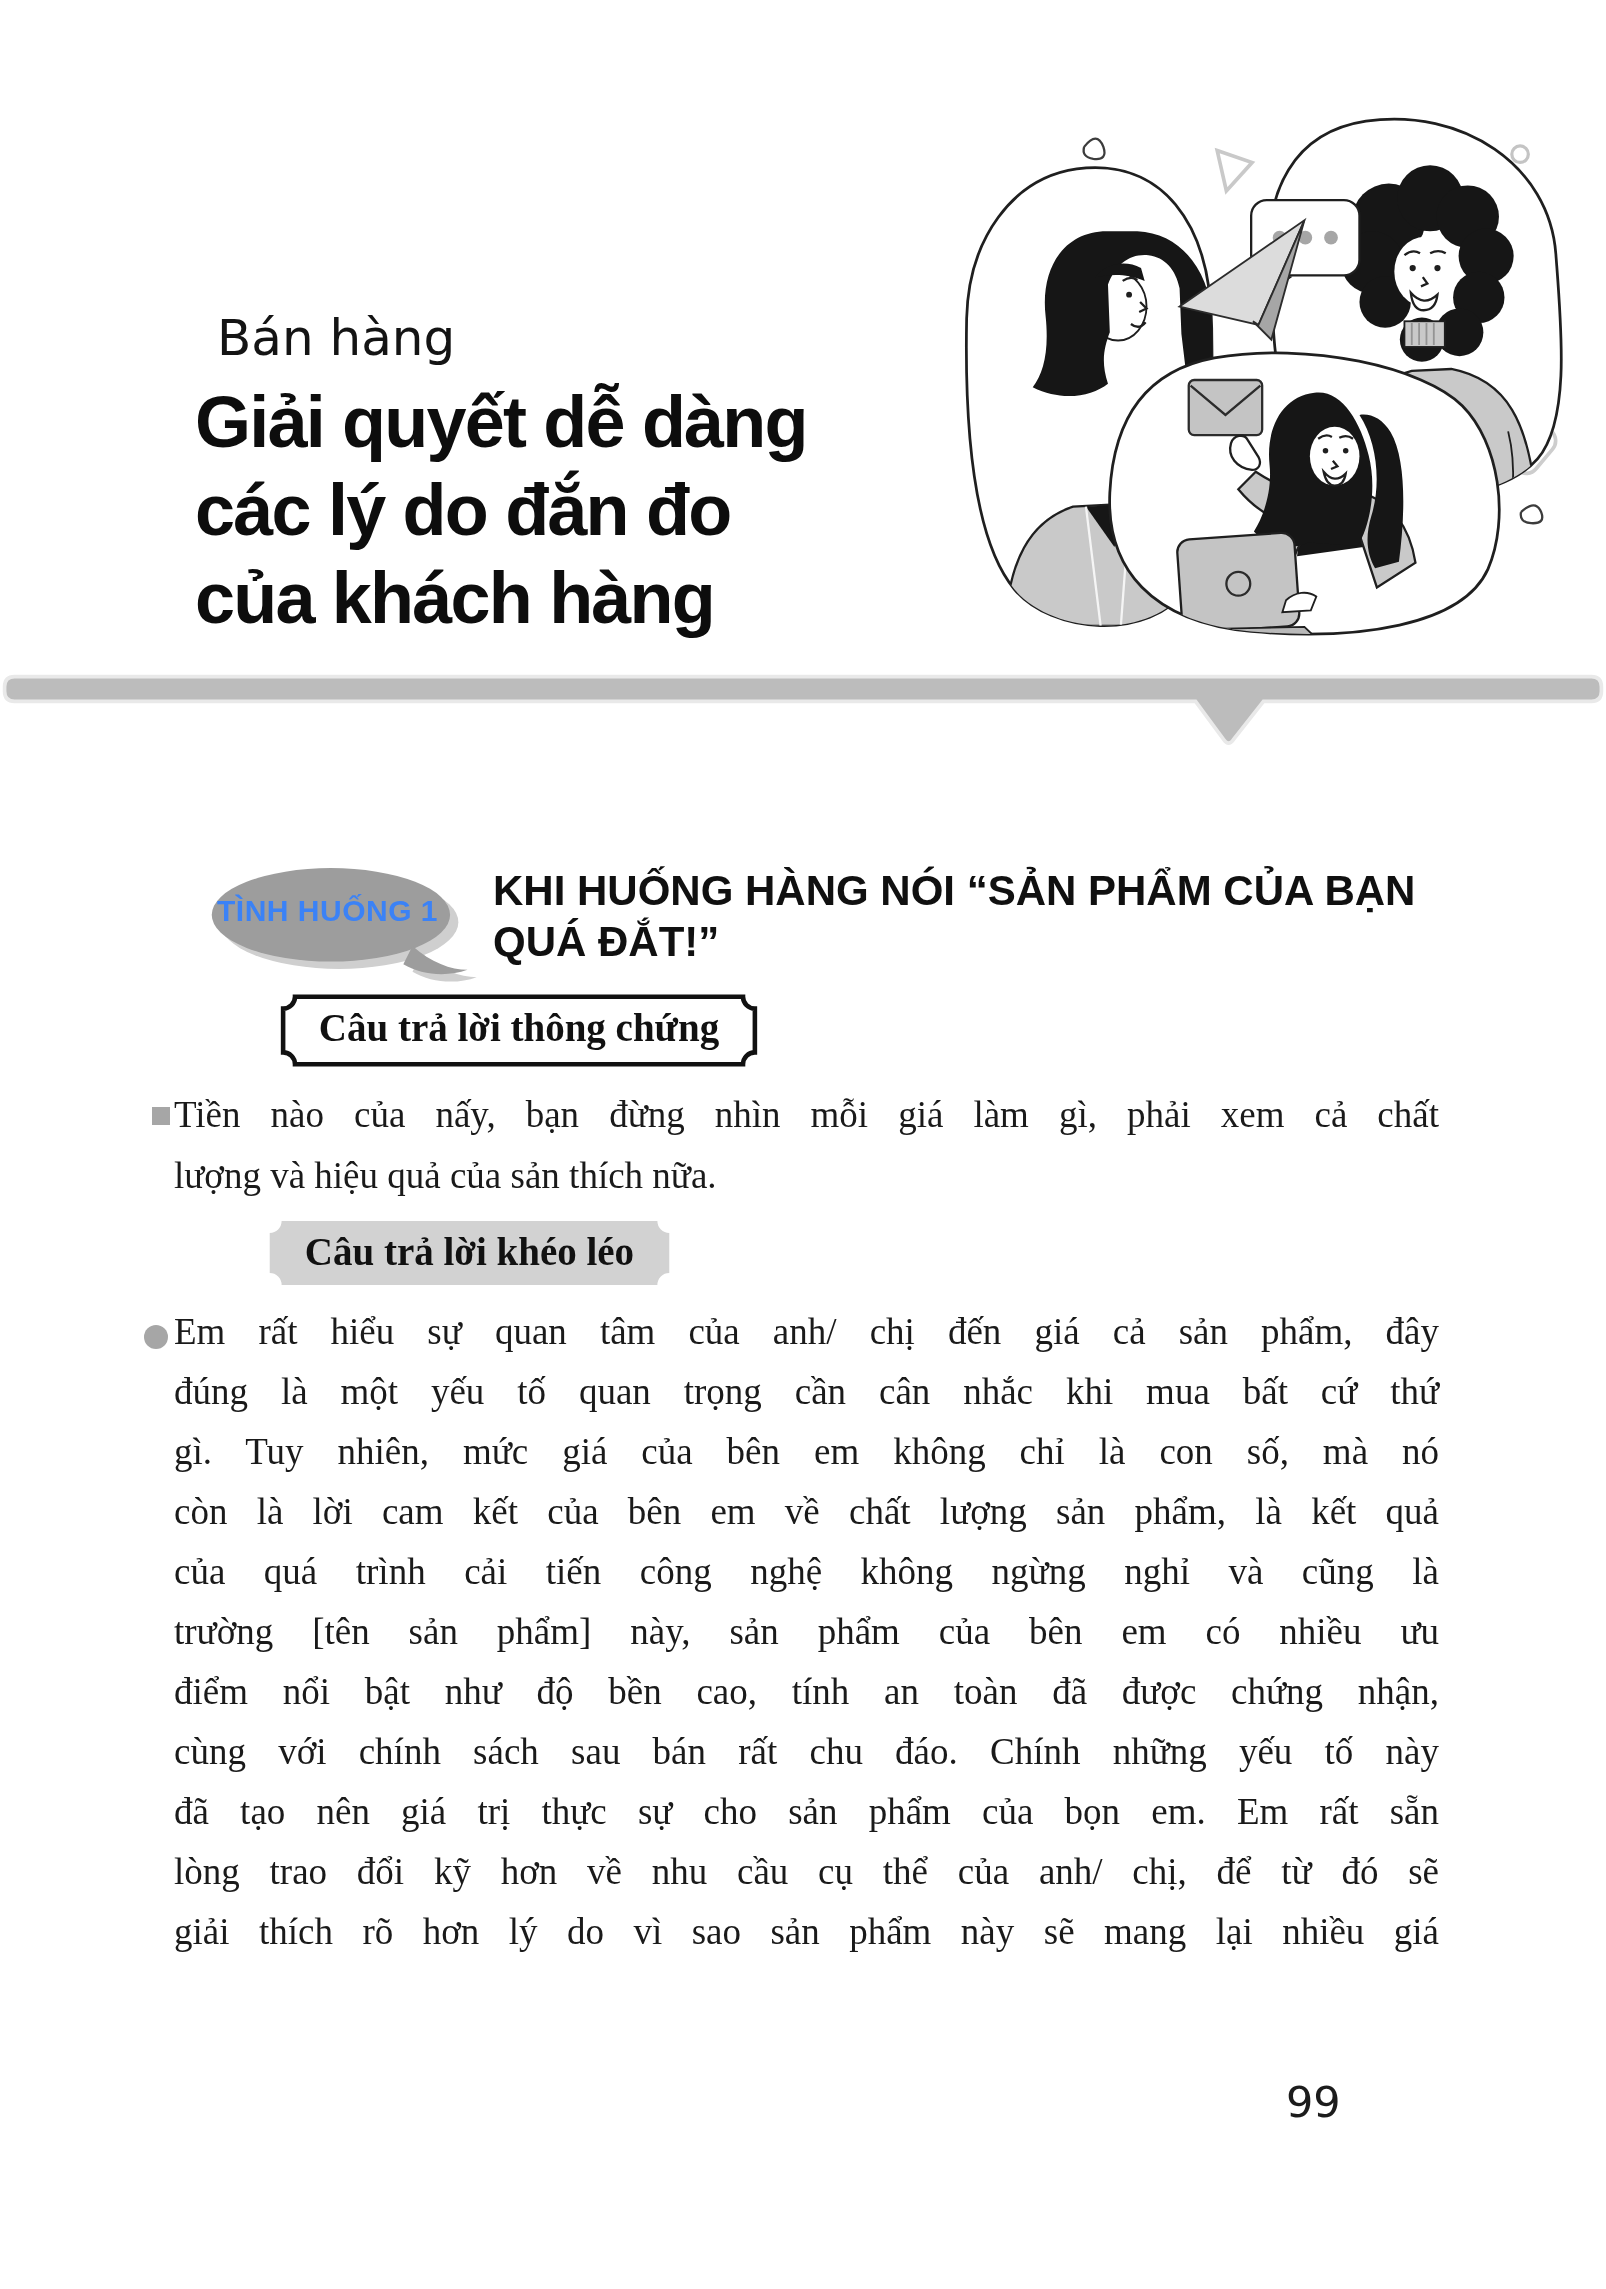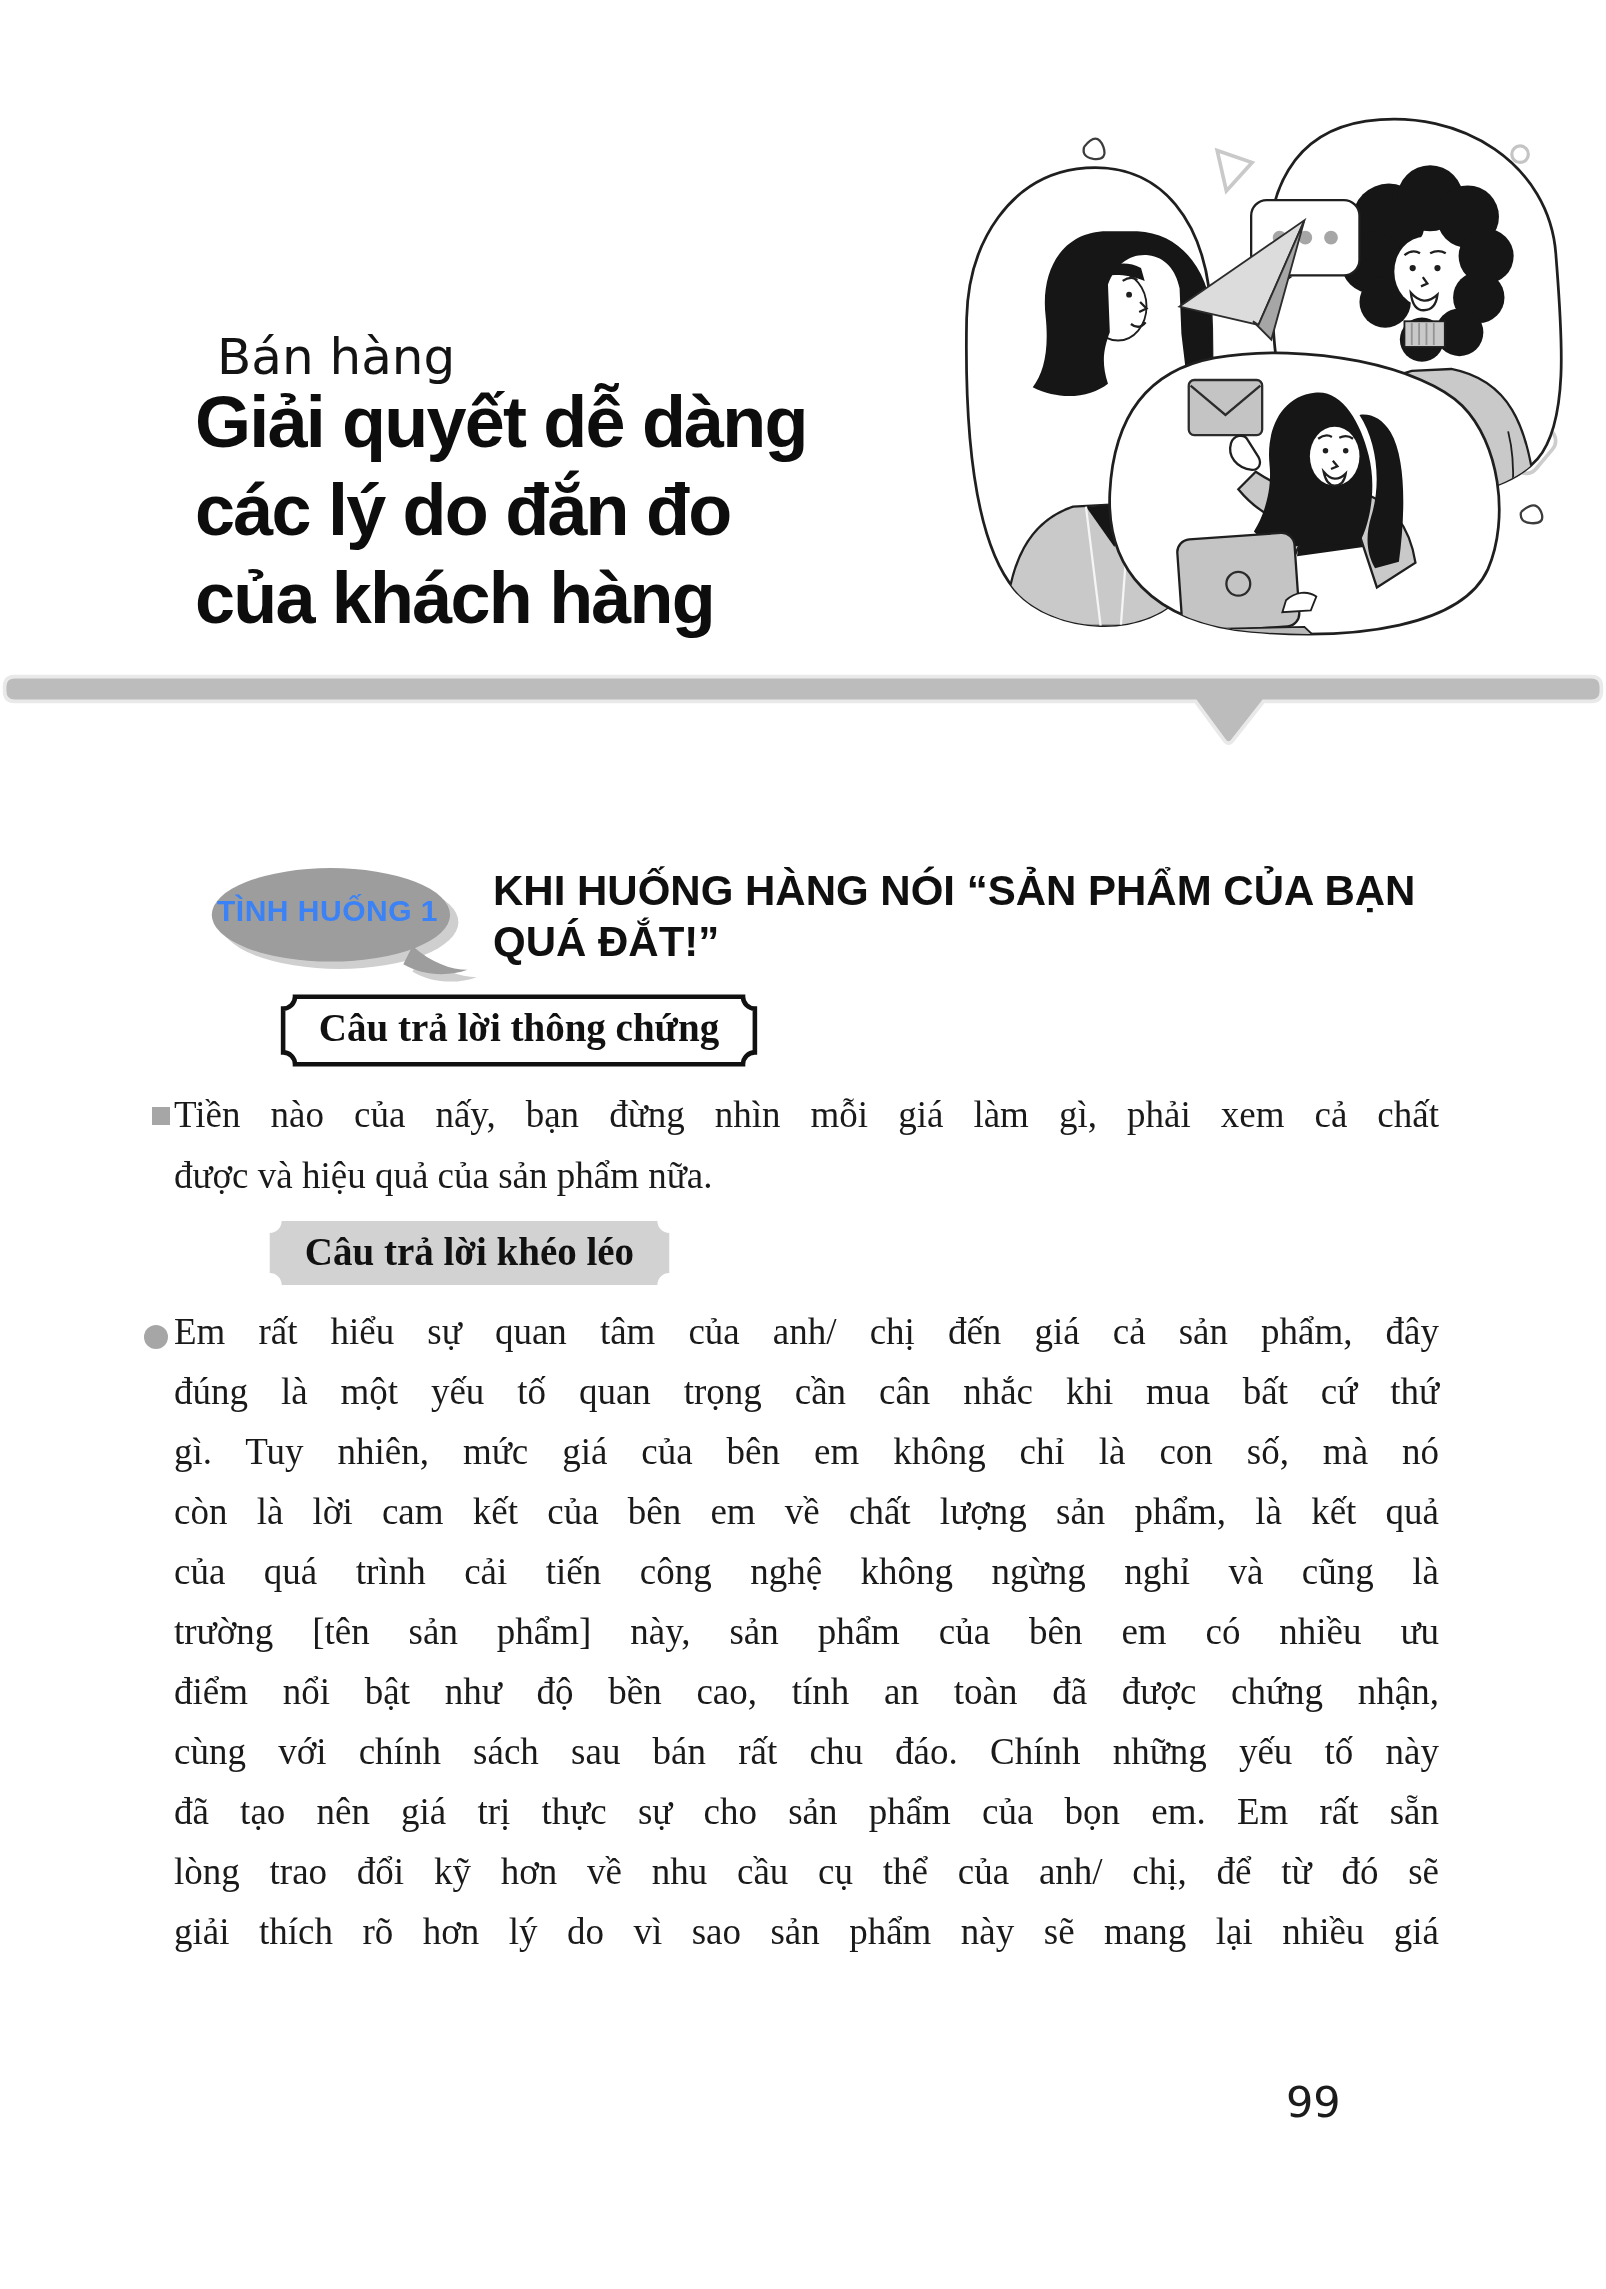--- a/index.html
+++ b/index.html
@@ -2,21 +2,21 @@
 <html style="font-size:14.7px"><head>
 <meta charset="utf-8">
 <style>
   html,body{margin:0;padding:0;}
   body{width:1606px;height:2289px;background:#ffffff;position:relative;overflow:hidden;
        font-family:"Liberation Serif",serif;color:#1a1a1a;}
   .abs{position:absolute;}
 
   
   .kicker{left:217px;top:309px;font-family:"DejaVu Sans",sans-serif;font-size:50px;
-          font-weight:400;color:#141414;letter-spacing:0px;margin-top:19px;}
+          font-weight:400;color:#141414;letter-spacing:0px;}
   .title{left:195px;top:378px;font-family:"Liberation Sans",sans-serif;font-weight:700;
          font-size:72px;line-height:88px;color:#0d0d0d;letter-spacing:-1.8px;}
   .title div{white-space:nowrap;}
 
   .illu{left:948px;top:112px;width:621px;height:536px;}
 
   .divider{left:0;top:670px;width:1606px;height:83px;}
 
   
   .badge-wrap{left:209px;top:865px;width:275px;height:129px;}
@@ -181,21 +181,21 @@
 </div>
 
 <svg class="abs plaque1" viewBox="0 0 523 80">
   <path d="M16,3 H507 A13,13 0 0 0 520,16 V64 A13,13 0 0 0 507,77 H16 A13,13 0 0 0 3,64 V16 A13,13 0 0 0 16,3 Z" fill="#ffffff" stroke="#111111" stroke-width="5"></path>
 </svg>
 <div class="abs plaque1-label">Câu trả lời thông chứng</div>
 
 <div class="abs bullet-sq"></div>
 <div class="abs block1">
   <div class="jline">Tiền nào của nấy, bạn đừng nhìn mỗi giá làm gì, phải xem cả chất</div>
-  <div class="lline">được và hiệu quả của sản phẩm nữa.</div>
+  <div class="lline">lượng và hiệu quả của sản thích nữa.</div>
 </div>
 
 <svg class="abs plaque2" viewBox="0 0 437 70">
   <path d="M13,0 H424 A13,13 0 0 0 437,13 V57 A13,13 0 0 0 424,70 H13 A13,13 0 0 0 0,57 V13 A13,13 0 0 0 13,0 Z" fill="#d2d2d2"></path>
 </svg>
 <div class="abs plaque2-label">Câu trả lời khéo léo</div>
 
 <div class="abs bullet-dot"></div>
 <div class="abs block2">
   <div class="jline">Em rất hiểu sự quan tâm của anh/ chị đến giá cả sản phẩm, đây</div>

